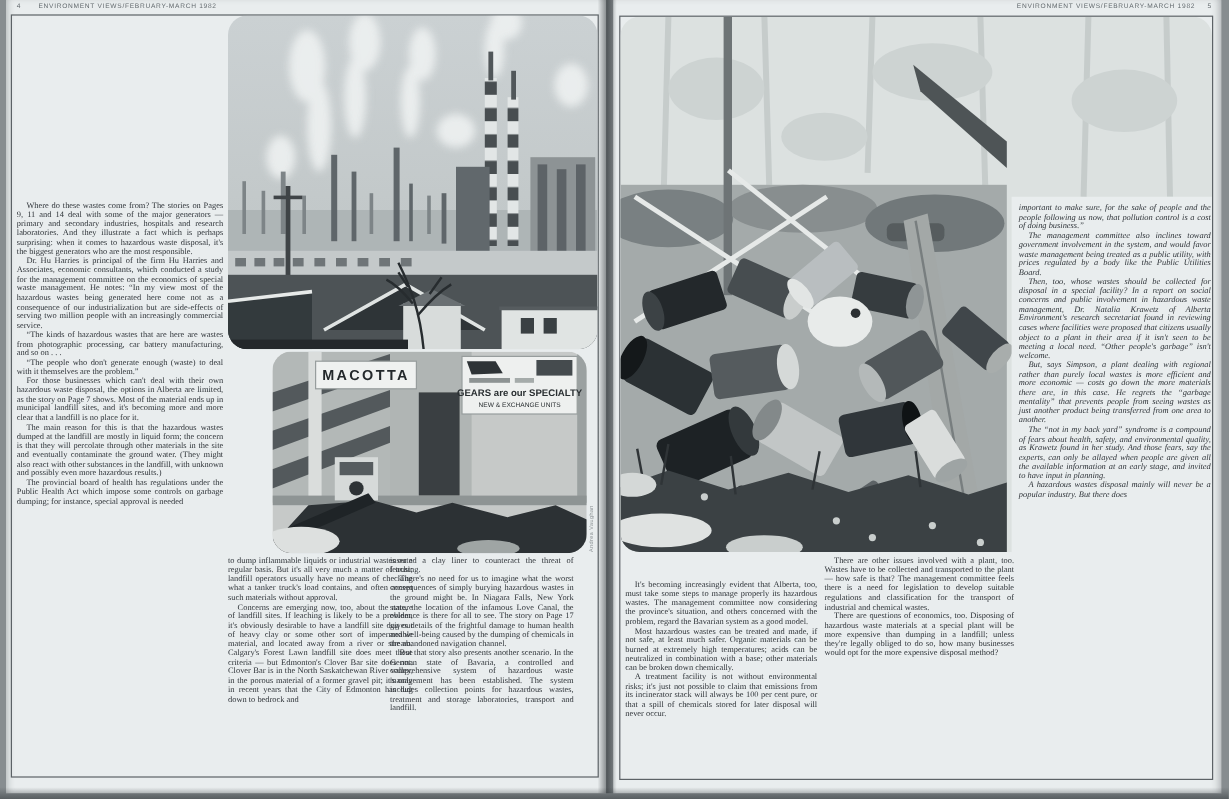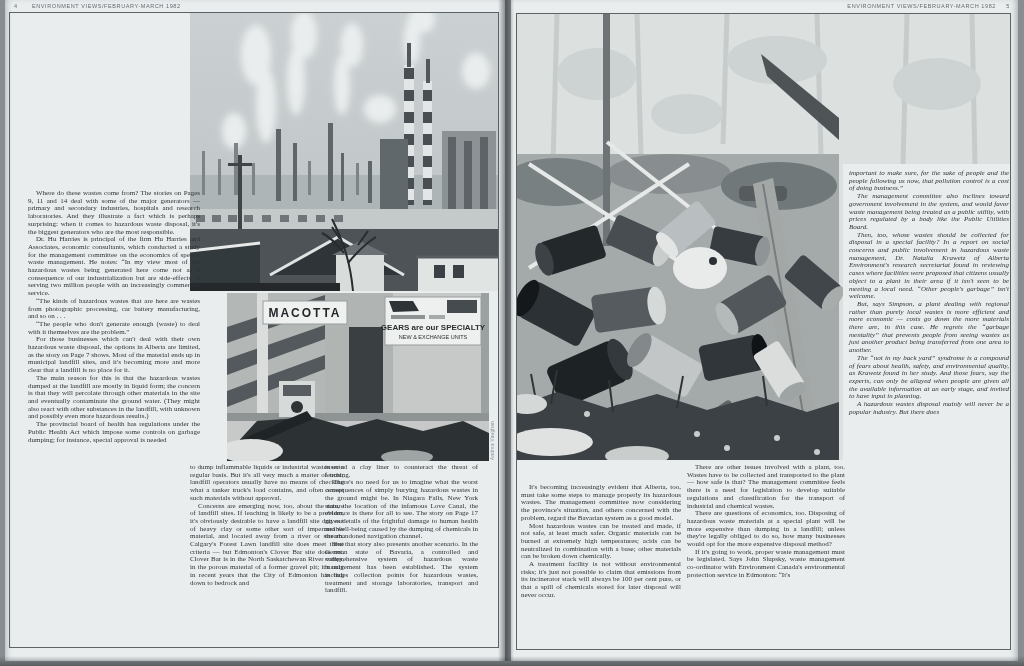--- a/index.html
+++ b/index.html
@@ -27,21 +27,21 @@
   }
   .runhead {
     position:absolute; top:3px; z-index:5;
     font-family:"Liberation Sans", sans-serif;
     font-size:5.5px; letter-spacing:.6px; color:#636a6e;
     white-space:nowrap;
   }
   .frame {
     position:absolute; border:1px solid #5c6266; z-index:1;
   }
-  .photo { position:absolute; overflow:hidden; z-index:2; }
+  .photo { position:absolute; overflow:hidden; z-index:2;border-radius:16px; }
   .col { position:absolute; z-index:10; }
   .col p {
     font-size:7px; line-height:7.7px; text-align:justify;
     text-indent:8px; color:#2e3338;
   }
   .col.cont p:first-child { text-indent:0; }
   .credit {
     position:absolute; z-index:6;
     writing-mode:vertical-rl; transform:rotate(180deg);
     font-family:"Liberation Sans", sans-serif;
@@ -178,21 +178,21 @@
     <circle cx="70" cy="114" r="6" fill="#2e3336"></circle>
     <polygon points="8,152 30,128 84,124 120,134 150,126 196,138 236,128 262,140 262,168 0,168 0,156" fill="#2c3134"></polygon>
     <polygon points="6,150 80,118 86,126 12,158" fill="#1f2427"></polygon>
     <ellipse cx="24" cy="158" rx="32" ry="12" fill="#dde0df"></ellipse>
     <ellipse cx="180" cy="164" rx="26" ry="7" fill="#9fa5a4"></ellipse>
   </svg>
 </div>
 
 <div class="credit" style="left:490px; top:380px; height:80px;">Andrea Vaughan</div>
 
-<div class="col" style="left:28px; top:168px; width:172px;margin-top:22px;">
+<div class="col" style="left:14px; top:168px; width:172px;">
     <p>Where do these wastes come from? The stories on Pages 9, 11 and 14 deal with some of the major generators — primary and secondary industries, hospitals and research laboratories. And they illustrate a fact which is perhaps surprising: when it comes to hazardous waste disposal, it's the biggest generators who are the most responsible.</p>
     <p>Dr. Hu Harries is principal of the firm Hu Harries and Associates, economic consultants, which conducted a study for the management committee on the economics of special waste management. He notes: “In my view most of the hazardous wastes being generated here come not as a consequence of our industrialization but are side-effects of serving two million people with an increasingly commercial service.</p>
     <p>“The kinds of hazardous wastes that are here are wastes from photographic processing, car battery manufacturing, and so on . . .</p>
     <p>“The people who don't generate enough (waste) to deal with it themselves are the problem.”</p>
     <p>For those businesses which can't deal with their own hazardous waste disposal, the options in Alberta are limited, as the story on Page 7 shows. Most of the material ends up in municipal landfill sites, and it's becoming more and more clear that a landfill is no place for it.</p>
     <p>The main reason for this is that the hazardous wastes dumped at the landfill are mostly in liquid form; the concern is that they will percolate through other materials in the site and eventually contaminate the ground water. (They might also react with other substances in the landfill, with unknown and possibly even more hazardous results.)</p>
     <p>The provincial board of health has regulations under the Public Health Act which impose some controls on garbage dumping; for instance, special approval is needed</p>
   </div>
 <div class="col cont" style="left:190px; top:464px; width:154px;">
     <p>to dump inflammable liquids or industrial wastes on a regular basis. But it's all very much a matter of trust; landfill operators usually have no means of checking what a tanker truck's load contains, and often accept such materials without approval.</p>
@@ -326,21 +326,20 @@
 <div class="patch" style="left:843px; top:164px; width:167px; height:298px;"></div>
 
 <div class="col" style="left:521px; top:484px; width:160px;">
     <p>It's becoming increasingly evident that Alberta, too, must take some steps to manage properly its hazardous wastes. The management committee now considering the province's situation, and others concerned with the problem, regard the Bavarian system as a good model.</p>
     <p>Most hazardous wastes can be treated and made, if not safe, at least much safer. Organic materials can be burned at extremely high temperatures; acids can be neutralized in combination with a base; other materials can be broken down chemically.</p>
     <p>A treatment facility is not without environmental risks; it's just not possible to claim that emissions from its incinerator stack will always be 100 per cent pure, or that a spill of chemicals stored for later disposal will never occur.</p>
   </div>
 <div class="col" style="left:687px; top:464px; width:158px;">
     <p>There are other issues involved with a plant, too. Wastes have to be collected and transported to the plant — how safe is that? The management committee feels there is a need for legislation to develop suitable regulations and classification for the transport of industrial and chemical wastes.</p>
     <p>There are questions of economics, too. Disposing of hazardous waste materials at a special plant will be more expensive than dumping in a landfill; unless they're legally obliged to do so, how many businesses would opt for the more expensive disposal method?</p>
-    <p>If it's going to work, proper waste management must be legislated. Says John Slupsky, waste management co-ordinator with Environment Canada's environmental protection service in Edmonton: “It's</p>
   </div>
 <div class="col cont" style="left:849px; top:170px; width:160px;font-style:italic;">
     <p>important to make sure, for the sake of people and the people following us now, that pollution control is a cost of doing business.”</p>
     <p>The management committee also inclines toward government involvement in the system, and would favor waste management being treated as a public utility, with prices regulated by a body like the Public Utilities Board.</p>
     <p>Then, too, whose wastes should be collected for disposal in a special facility? In a report on social concerns and public involvement in hazardous waste management, Dr. Natalia Krawetz of Alberta Environment's research secretariat found in reviewing cases where facilities were proposed that citizens usually object to a plant in their area if it isn't seen to be meeting a local need. “Other people's garbage” isn't welcome.</p>
     <p>But, says Simpson, a plant dealing with regional rather than purely local wastes is more efficient and more economic — costs go down the more materials there are, in this case. He regrets the “garbage mentality” that prevents people from seeing wastes as just another product being transferred from one area to another.</p>
     <p>The “not in my back yard” syndrome is a compound of fears about health, safety, and environmental quality, as Krawetz found in her study. And those fears, say the experts, can only be allayed when people are given all the available information at an early stage, and invited to have input in planning.</p>
     <p>A hazardous wastes disposal mainly will never be a popular industry. But there does</p>
   </div>
 

